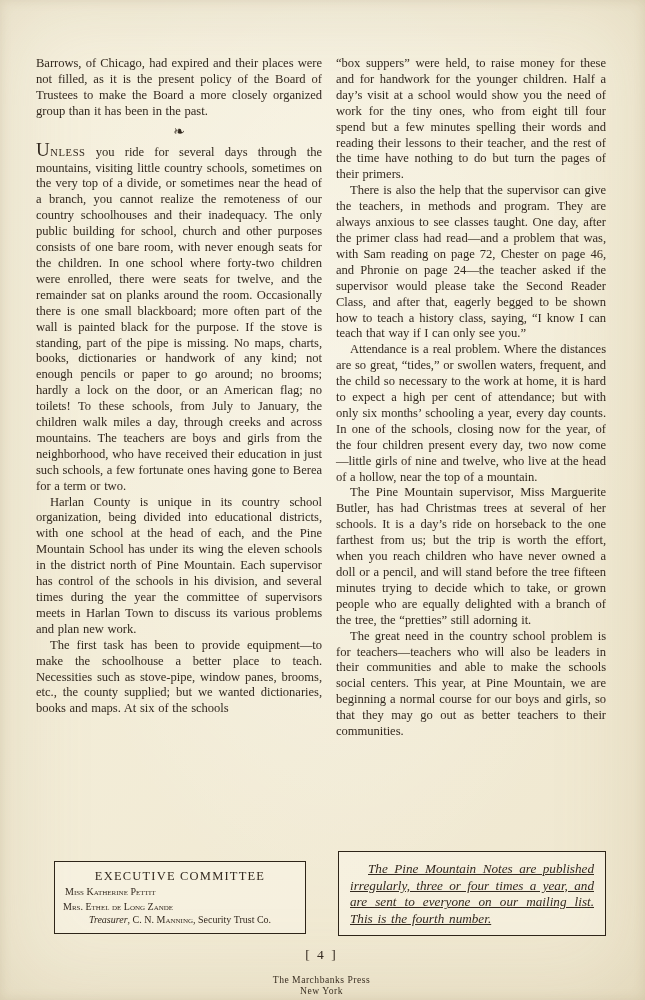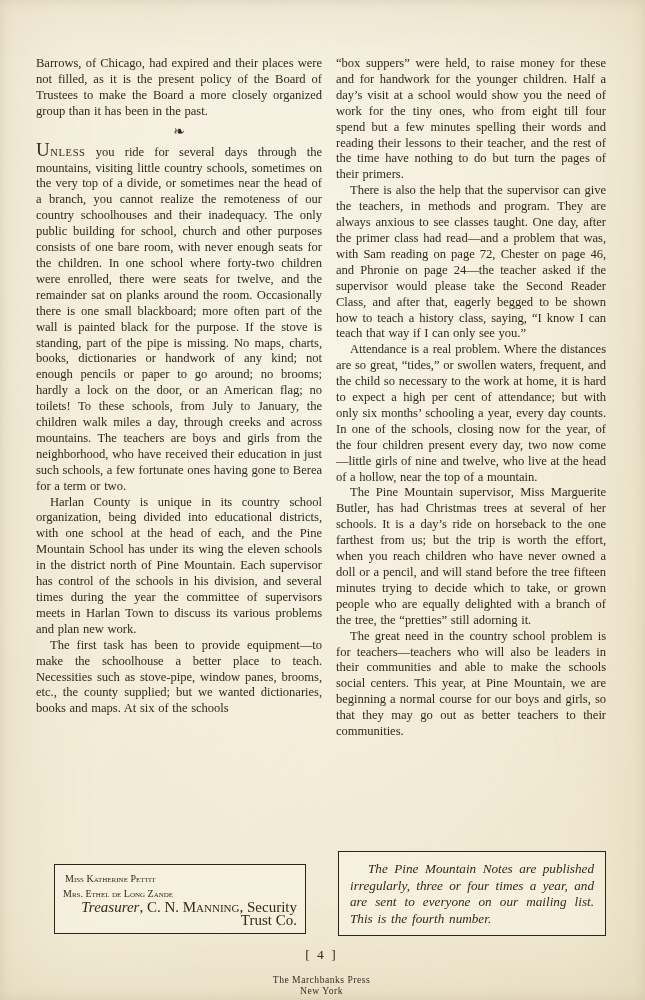--- a/index.html
+++ b/index.html
@@ -71,39 +71,40 @@
     line-height:16px;
   }
   .committee-member{
     font-variant:small-caps;
     font-size:10px;
     line-height:15px;
   }
   .committee-member.m-left{text-align:left;padding-left:2px;}
   .committee-member.m-right{text-align:left;padding-right:2px;}
   .committee-treasurer{
-    text-align:right;
-    font-size:15px;
+    text-align:center;
+    font-size:10px;
     line-height:12.5px;
   }
   .ital{font-style:italic;}
   .sc{font-variant:small-caps;}
   .notes-box{
     margin-left:2px;
     margin-bottom:2px;
     padding:9px 11px 7px;
   }
   .notes-text{
     margin:0;
     font-style:italic;
     font-size:13.2px;
     line-height:16.8px;
     text-align:justify;
     text-indent:18px;
     word-spacing:1.5px;
+    text-decoration:underline;
   }
   .footer{text-align:center;}
   .page-number{
     margin-top:9px;
     font-size:13.5px;
     letter-spacing:2px;
   }
   .imprint{
     margin-top:11px;
     font-size:9.6px;
@@ -119,20 +120,21 @@
   <div class="columns">
 
     <div class="col col-left">
       <p class="para no-indent">Barrows, of Chicago, had expired and their places were not filled, as it is the present policy of the Board of Trustees to make the Board a more closely organized group than it has been in the past.</p>
       <div class="ornament">❧</div>
       <p class="para no-indent"><span class="lead-cap">U</span><span class="lead-sc">NLESS</span><span> you ride for several days through the mountains, visiting little country schools, sometimes on the very top of a divide, or sometimes near the head of a branch, you cannot realize the remoteness of our country schoolhouses and their inadequacy. The only public building for school, church and other purposes consists of one bare room, with never enough seats for the children. In one school where forty-two children were enrolled, there were seats for twelve, and the remainder sat on planks around the room. Occasionally there is one small blackboard; more often part of the wall is painted black for the purpose. If the stove is standing, part of the pipe is missing. No maps, charts, books, dictionaries or handwork of any kind; not enough pencils or paper to go around; no brooms; hardly a lock on the door, or an American flag; no toilets! To these schools, from July to January, the children walk miles a day, through creeks and across mountains. The teachers are boys and girls from the neighborhood, who have received their education in just such schools, a few fortunate ones having gone to Berea for a term or two.</span></p>
       <p class="para">Harlan County is unique in its country school organization, being divided into educational districts, with one school at the head of each, and the Pine Mountain School has under its wing the eleven schools in the district north of Pine Mountain. Each supervisor has control of the schools in his division, and several times during the year the committee of supervisors meets in Harlan Town to discuss its various problems and plan new work.</p>
       <p class="para">The first task has been to provide equipment—to make the schoolhouse a better place to teach. Necessities such as stove-pipe, window panes, brooms, etc., the county supplied; but we wanted dictionaries, books and maps.  At six of the schools</p>
 
       <div class="box committee-box">
+        <div class="committee-title">EXECUTIVE COMMITTEE</div>
         <div class="committee-member m-left">Miss Katherine Pettit</div>
         <div class="committee-member m-right">Mrs. Ethel de Long Zande</div>
         <div class="committee-treasurer"><span class="ital">Treasurer</span><span>, C. N. </span><span class="sc">Manning</span><span>, Security Trust Co.</span></div>
       </div>
     </div>
 
     <div class="col col-right">
       <p class="para no-indent">“box suppers” were held, to raise money for these and for handwork for the younger children. Half a day’s visit at a school would show you the need of work for the tiny ones, who from eight till four spend but a few minutes spelling their words and reading their lessons to their teacher, and the rest of the time have nothing to do but turn the pages of their primers.</p>
       <p class="para">There is also the help that the supervisor can give the teachers, in methods and program. They are always anxious to see classes taught. One day, after the primer class had read—and a problem that was, with Sam reading on page 72, Chester on page 46, and Phronie on page 24—the teacher asked if the supervisor would please take the Second Reader Class, and after that, eagerly begged to be shown how to teach a history class, saying, “I know I can teach that way if I can only see you.”</p>
       <p class="para">Attendance is a real problem. Where the distances are so great, “tides,” or swollen waters, frequent, and the child so necessary to the work at home, it is hard to expect a high per cent of attendance; but with only six months’ schooling a year, every day counts. In one of the schools, closing now for the year, of the four children present every day, two now come—little girls of nine and twelve, who live at the head of a hollow, near the top of a mountain.</p>

